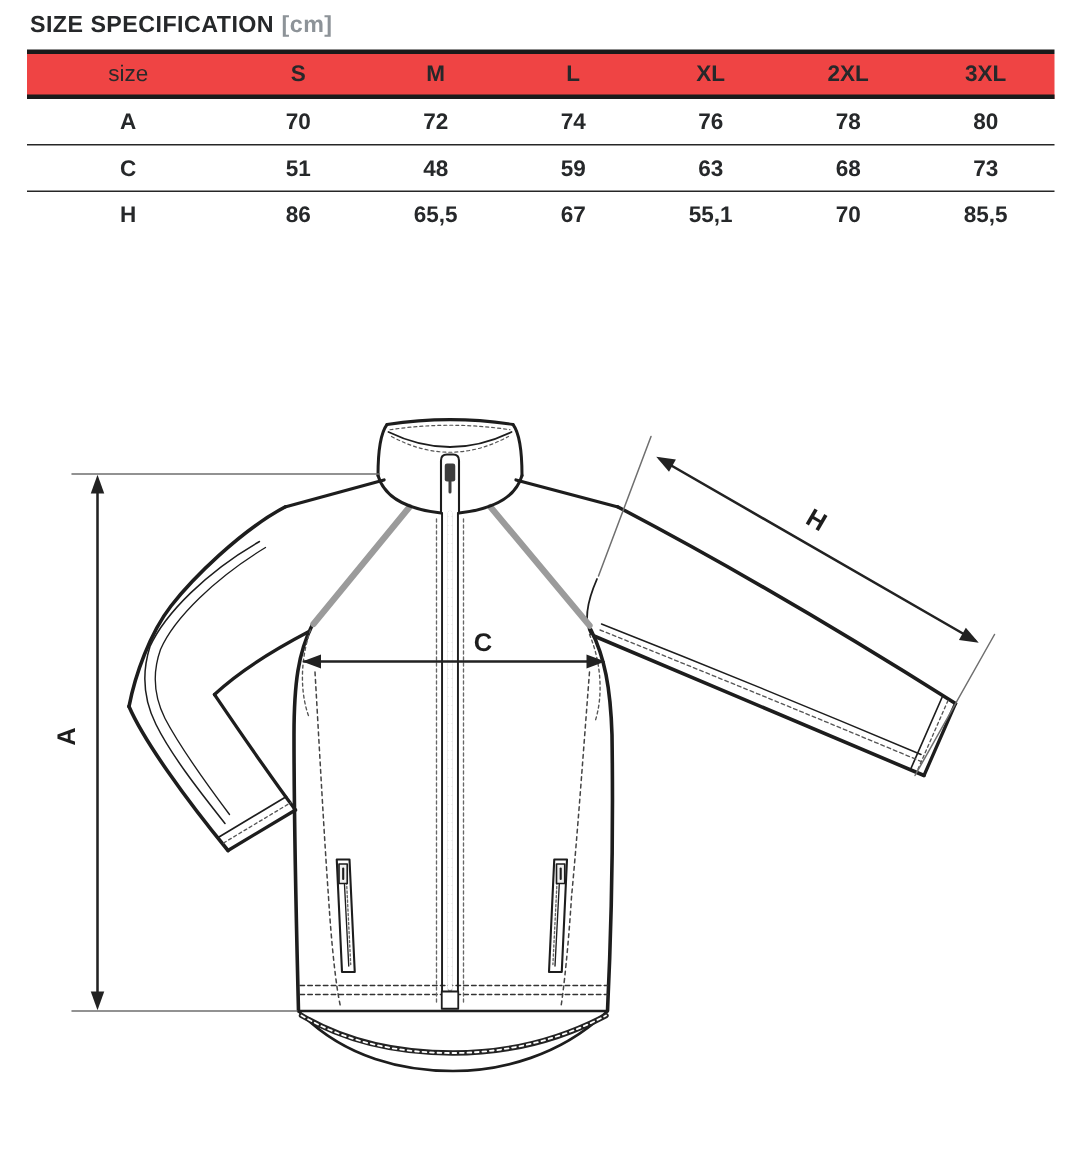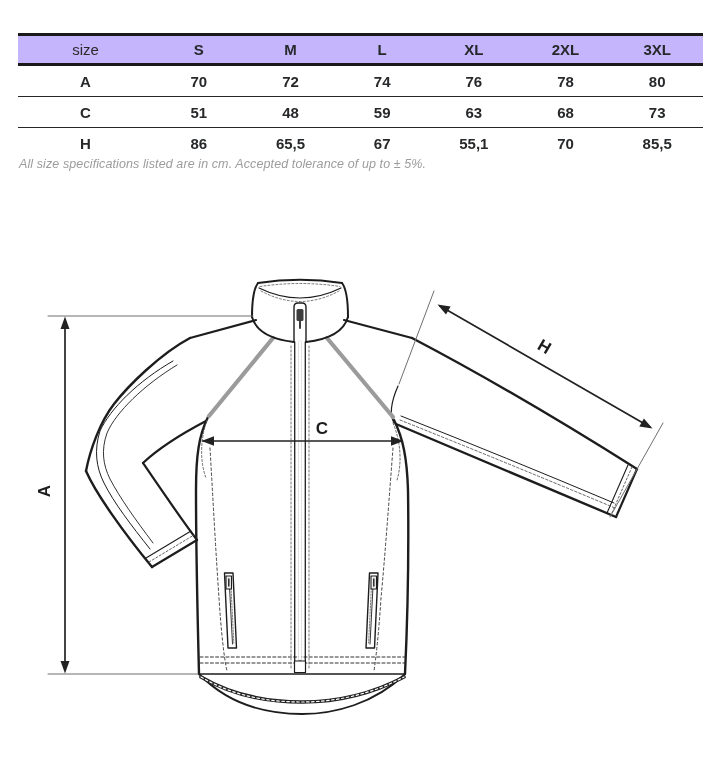--- a/index.html
+++ b/index.html
@@ -13,21 +13,21 @@
   }
   .title .unit{color:#8d9398;margin-left:5px;}
   .size-table{
     position:absolute;left:18px;top:33px;width:685px;
     border-top:3px solid #1a1a1a;
   }
   .t-row{
     display:grid;grid-template-columns:135px repeat(6,1fr);
     align-items:center;height:30px;
   }
-  .t-row.t-head{height:27px;background:#c4b5fd;border-bottom:3px solid #1a1a1a;}
+  .t-row.t-head{height:27px;background:#ef4444;border-bottom:3px solid #1a1a1a;}
   .t-row.t-data{border-bottom:1px solid #262626;}
   .t-row.t-data:last-child{border-bottom:none;}
   .t-cell{
     text-align:center;font-size:15px;font-weight:700;color:#26282a;
     line-height:1;
   }
   .t-cell.size-word{font-weight:400;font-size:15px;color:#2a2a2a;}
   .note{
     position:absolute;left:19px;top:157px;font-size:12.5px;font-style:italic;
     color:#9c9c9c;letter-spacing:.1px;
@@ -36,20 +36,23 @@
   .dim-label{
     font-family:"Liberation Sans","DejaVu Sans",sans-serif;
     font-weight:700;font-size:17px;fill:#1d1d1d;
   }
 </style>
 </head>
 <body>
 
 <div class="page">
 
+  <div class="title">
+    <span>SIZE SPECIFICATION</span><span class="unit">[cm]</span>
+  </div>
 
   <div class="size-table">
     <div class="t-row t-head">
       <div class="t-cell size-word">size</div>
       <div class="t-cell">S</div>
       <div class="t-cell">M</div>
       <div class="t-cell">L</div>
       <div class="t-cell">XL</div>
       <div class="t-cell">2XL</div>
       <div class="t-cell">3XL</div>
@@ -76,21 +79,20 @@
       <div class="t-cell">H</div>
       <div class="t-cell">86</div>
       <div class="t-cell">65,5</div>
       <div class="t-cell">67</div>
       <div class="t-cell">55,1</div>
       <div class="t-cell">70</div>
       <div class="t-cell">85,5</div>
     </div>
   </div>
 
-  <div class="note">All size specifications listed are in cm. Accepted tolerance of up to ± 5%.</div>
 
   <svg class="diagram-svg" viewBox="0 0 718 780" fill="none" stroke-linecap="round" stroke-linejoin="round">
 
     <g stroke="#1d1d1d">
 
       <g>
         <path d="M412,338 Q515,392 637,469" stroke-width="2.4"></path>
         <path d="M396,424 Q505,470 616,517" stroke-width="2.4"></path>
         <path d="M637,469 L616,517" stroke-width="2.2"></path>
         <path d="M628,465 L607,513" stroke-width="1.1"></path>

